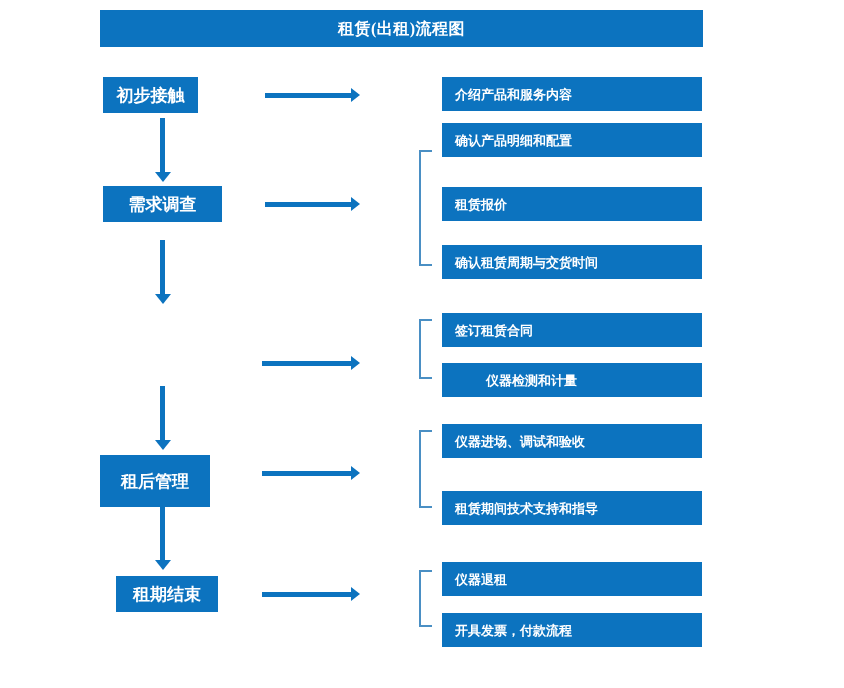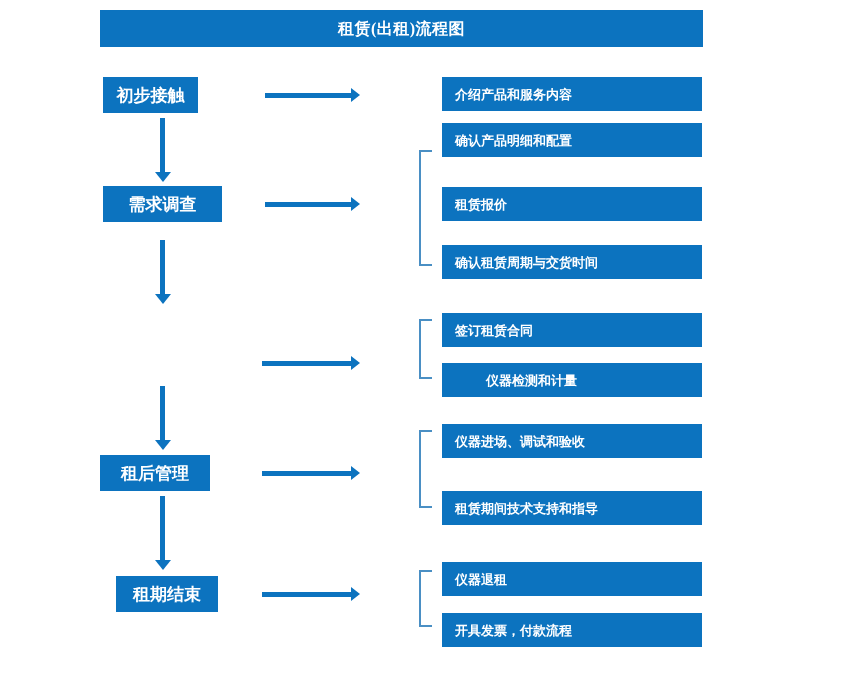--- a/index.html
+++ b/index.html
@@ -136,21 +136,21 @@
 
   <div class="stage-box" style="left:103px; top:77px; width:95px; height:36px;">
     <span class="stage-label">初步接触</span>
   </div>
 
   <div class="stage-box" style="left:103px; top:186px; width:119px; height:36px;">
     <span class="stage-label">需求调查</span>
   </div>
 
 
-  <div class="stage-box" style="left:100px; top:455px; width:110px; height:36px;">
+  <div class="stage-box" style="left:100px; top:455px; width:110px; height:52px;">
     <span class="stage-label">租后管理</span>
   </div>
 
   <div class="stage-box" style="left:116px; top:576px; width:102px; height:36px;">
     <span class="stage-label">租期结束</span>
   </div>
 
   <div class="v-arrow" style="left:155px; top:118px; height:64px;">
     <div class="shaft" style="height:54px;"></div>
     <div class="head" style="top:54px;"></div>

